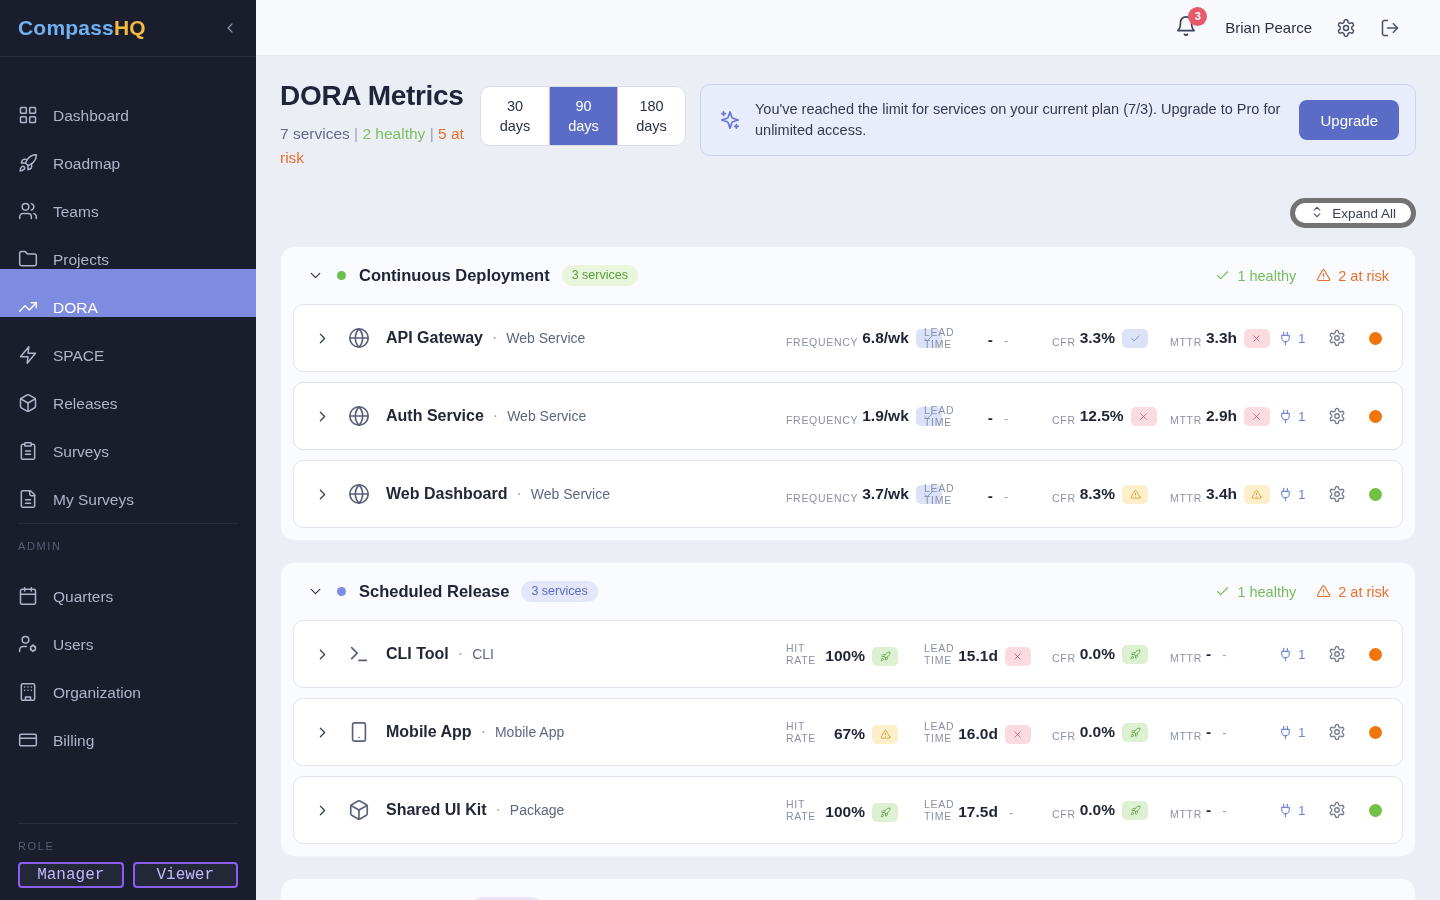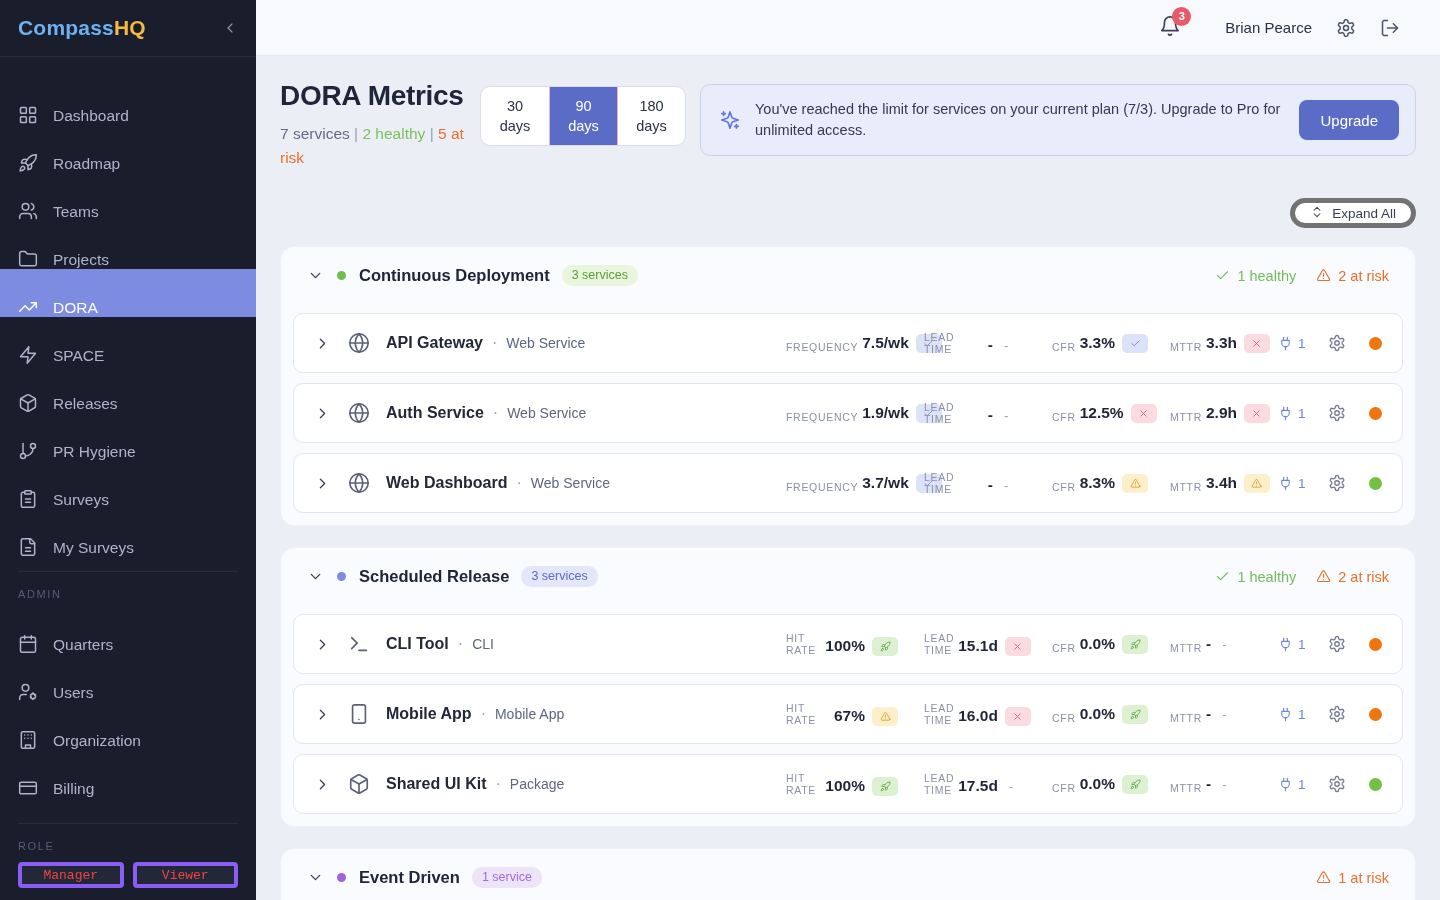--- a/index.html
+++ b/index.html
@@ -20,28 +20,28 @@
   .collapse-btn { color:#8A91A8; display:flex; align-items:center; cursor:pointer; }
   .nav { padding-top:20px; }
   .nav-item { height:48px; display:flex; align-items:flex-end; gap:15px; padding:0 18px; color:#AEB4CA; font-size:15.5px; cursor:pointer; }
   .nav-item svg { width:20px; height:20px; flex-shrink:0; }
   .nav-item.active { background:#7D8BE0; color:#FFFFFF; }
   .side-divider { height:1px; background:#272C3F; margin:14px 18px 0; }
   .side-label { padding:16px 18px 6px; font-size:11px; letter-spacing:1.6px; color:#565D75; }
   .side-bottom { margin-top:auto; padding-bottom:12px; }
   .side-bottom .side-divider { margin-top:0; }
   .role-buttons { display:flex; gap:9px; padding:4px 18px 0; }
-  .role-btn { flex:1; height:26px; background:#232839; border:4px solid #8b5cf6; border-radius:4px; color:#ef4444; font-family:"Liberation Mono", monospace; font-size:13px; display:flex; align-items:center; justify-content:center; cursor:pointer; }
+  .role-btn { flex:1; height:26px; background:#232839; border:2px solid #8b5cf6; border-radius:4px; color:#c4b5fd; font-family:"Liberation Mono", monospace; font-size:16px; display:flex; align-items:center; justify-content:center; cursor:pointer; }
 
   
   .main { flex:1; min-width:0; display:flex; flex-direction:column; }
   .topbar { height:56px; flex-shrink:0; background:#F8F9FC; border-bottom:1px solid #E5E8F1; display:flex; align-items:center; justify-content:flex-end; gap:24px; padding:0 40px; }
   .bell-wrap { position:relative; color:#3A4156; display:flex; cursor:pointer; }
   .bell-badge { position:absolute; top:-8px; right:-10px; min-width:19px; height:19px; border-radius:10px; background:#E8596A; color:#fff; font-size:11px; font-weight:bold; display:flex; align-items:center; justify-content:center; padding:0 4px; }
-  .user-name { font-size:15px; color:#2A3147; font-weight:500; margin-left:20px; }
+  .user-name { font-size:15px; color:#2A3147; font-weight:500; margin-left:4px; }
   .topbar-icon { color:#4A5168; display:flex; cursor:pointer; }
 
   .content { flex:1; padding:24px 24px 0; overflow:hidden; }
   .top-row { display:flex; align-items:flex-start; }
   .title-block { width:200px; flex-shrink:0; }
   .page-title { margin:0 0 10px; font-size:28px; font-weight:bold; color:#20253A; letter-spacing:-.3px; }
   .subtitle { font-size:15.5px; line-height:1.55; }
   .sub-muted { color:#646B85; }
   .sub-sep { color:#9AA0B5; }
   .sub-healthy { color:#7DC05F; }
@@ -71,21 +71,21 @@
   .accent-green .sec-dot { background:#6FBF4F; }
   .accent-green .sec-badge { background:#E9F5DC; color:#5A9E3E; }
   .accent-indigo .sec-dot { background:#7D8BE0; }
   .accent-indigo .sec-badge { background:#E3E7F9; color:#5B6CC6; }
   .accent-purple .sec-dot { background:#A163DB; }
   .accent-purple .sec-badge { background:#EDE4FA; color:#A06BDD; }
   .sec-status { margin-left:auto; display:flex; gap:20px; align-items:center; font-size:14.5px; }
   .status-healthy { color:#74BC5B; display:flex; align-items:center; gap:7px; }
   .status-risk { color:#E8702A; display:flex; align-items:center; gap:7px; }
 
-  .service-card { background:#FFFFFF; border:1px solid #E3E6F0; border-radius:10px; height:60px; display:flex; align-items:center; padding:0 20px 0 20px; margin-bottom:10px;margin-top:9px; }
+  .service-card { background:#FFFFFF; border:1px solid #E3E6F0; border-radius:10px; height:68px; display:flex; align-items:center; padding:0 20px 0 20px; margin-bottom:10px; }
   .service-card:last-child { margin-bottom:0; }
   .sc-chevron { color:#3A4156; display:flex; margin-right:17px; cursor:pointer; }
   .sc-icon { color:#5A6178; display:flex; margin-right:16px; }
   .sc-name { font-size:16px; font-weight:bold; color:#232838; white-space:nowrap; }
   .sc-sep { color:#9AA0B4; margin:0 9px; }
   .sc-type { font-size:14px; color:#5E6780; white-space:nowrap; }
   .metrics { margin-left:auto; display:flex; align-items:center; gap:26px; }
   .metric { display:flex; align-items:flex-end; gap:4px; }
   .metric:nth-child(1) { width:112px; }
   .metric:nth-child(2) { width:102px; }
@@ -187,31 +187,20 @@
               <path d="M21 8a2 2 0 0 0-1-1.73l-7-4a2 2 0 0 0-2 0l-7 4A2 2 0 0 0 3 8v8a2 2 0 0 0 1 1.73l7 4a2 2 0 0 0 2 0l7-4A2 2 0 0 0 21 16Z"></path>
               <path d="m3.3 7 8.7 5 8.7-5"></path>
               <path d="M12 22V12"></path>
             </svg>
           </span>
           <span>Releases</span>
         </div>
         <div class="nav-item">
           <span style="display:flex">
             <svg width="20" height="20" viewBox="0 0 24 24" fill="none" stroke="currentColor" stroke-width="1.8" stroke-linecap="round" stroke-linejoin="round">
-              <line x1="6" y1="3" x2="6" y2="15"></line>
-              <circle cx="18" cy="6" r="3"></circle>
-              <circle cx="6" cy="18" r="3"></circle>
-              <path d="M18 9a9 9 0 0 1-9 9"></path>
-            </svg>
-          </span>
-          <span>PR Hygiene</span>
-        </div>
-        <div class="nav-item">
-          <span style="display:flex">
-            <svg width="20" height="20" viewBox="0 0 24 24" fill="none" stroke="currentColor" stroke-width="1.8" stroke-linecap="round" stroke-linejoin="round">
               <rect x="8" y="2" width="8" height="4" rx="1"></rect>
               <path d="M16 4h2a2 2 0 0 1 2 2v14a2 2 0 0 1-2 2H6a2 2 0 0 1-2-2V6a2 2 0 0 1 2-2h2"></path>
               <path d="M9 12h6"></path>
               <path d="M9 16h6"></path>
             </svg>
           </span>
           <span>Surveys</span>
         </div>
         <div class="nav-item">
           <span style="display:flex">
@@ -403,21 +392,21 @@
                   <path d="M2 12h20"></path>
                 </svg>
               </span>
               <span class="sc-name">API Gateway</span>
               <span class="sc-sep">·</span>
               <span class="sc-type">Web Service</span>
               <div class="metrics">
                 <div class="metric">
                   <div class="m-label">FREQUENCY</div>
                   <div class="m-row">
-                    <span class="m-value">7.5/wk</span>
+                    <span class="m-value">6.8/wk</span>
                     <span class="m-badge check">
                       <span style="display:flex">
                         <svg width="11" height="11" viewBox="0 0 24 24" fill="none" stroke="currentColor" stroke-width="1.8" stroke-linecap="round" stroke-linejoin="round">
                           <polyline points="20 6 9 17 4 12"></polyline>
                         </svg>
                       </span>
                     </span>
                   </div>
                 </div>
                 <div class="metric">

